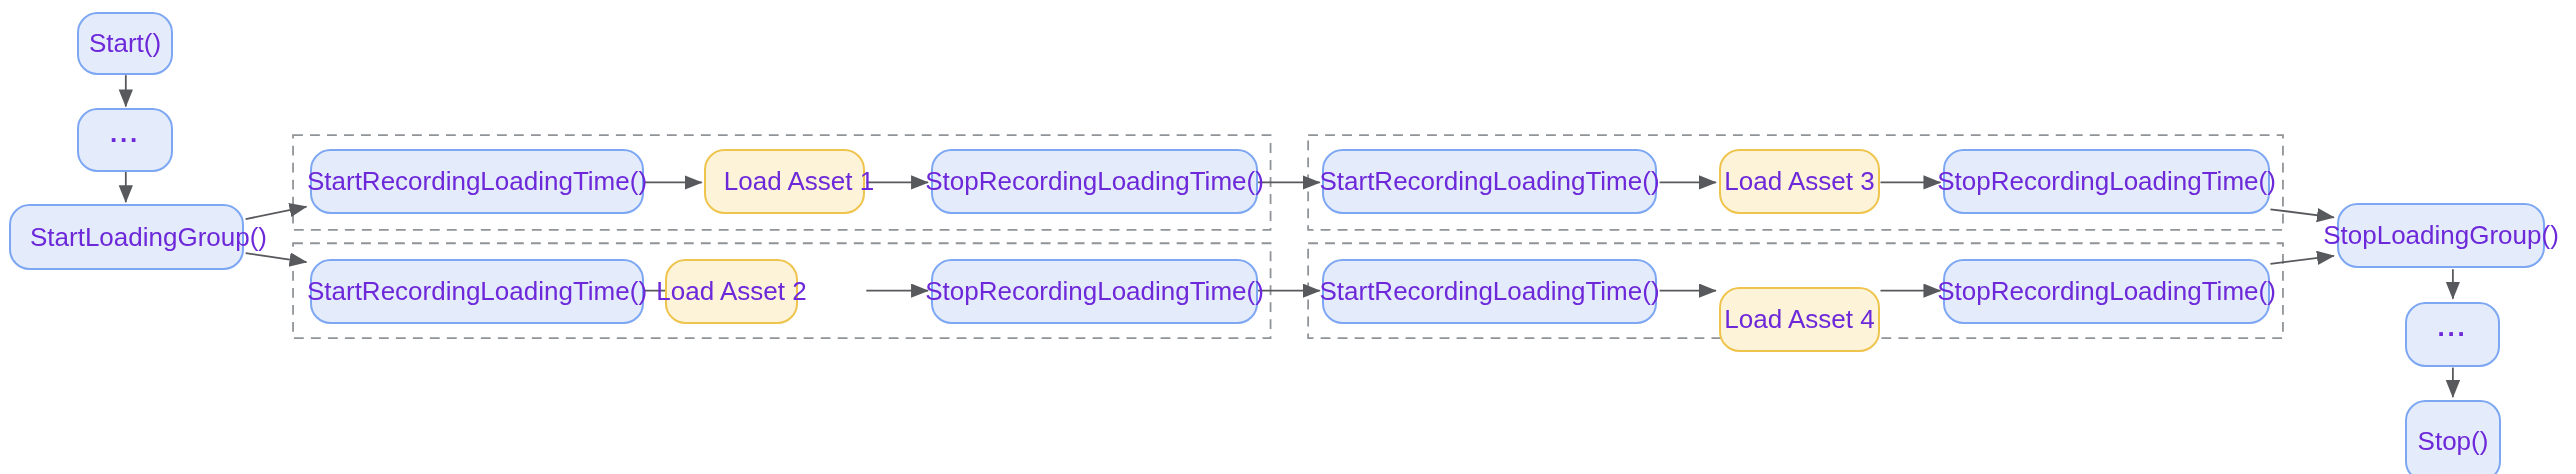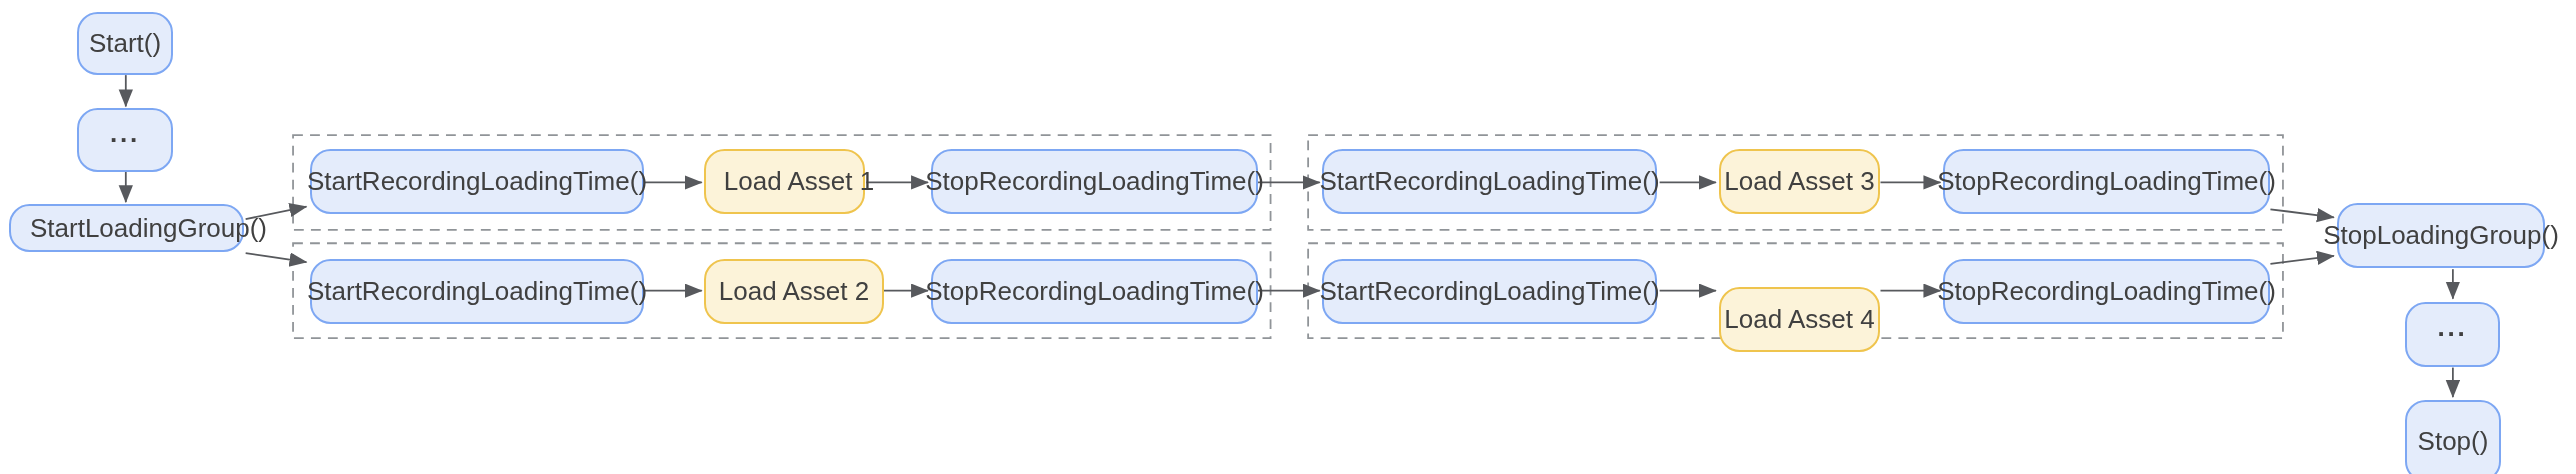--- a/index.html
+++ b/index.html
@@ -19,21 +19,21 @@
     top: 0;
   }
   .node {
     position: absolute;
     display: flex;
     align-items: center;
     justify-content: center;
     border-radius: 20.6px;
     box-sizing: border-box;
     font-size: 26px;
-    color: #404040;
+    color: #6d28d9;
     white-space: nowrap;
   }
   .node.blue {
     background: #e4ecfb;
     border: 2.7px solid #7da7f3;
   }
   .node.yellow {
     background: #fcf3d9;
     border: 2.7px solid #efc44d;
   }
@@ -75,36 +75,36 @@
       <line x1="2538" y1="295" x2="2609" y2="286" stroke="#57595d" stroke-width="2" marker-end="url(#arrowhead)"></line>
       <line x1="2742" y1="301" x2="2742" y2="334" stroke="#57595d" stroke-width="2" marker-end="url(#arrowhead)"></line>
       <line x1="2742" y1="411" x2="2742" y2="444" stroke="#57595d" stroke-width="2" marker-end="url(#arrowhead)"></line>
     </svg>
     <div class="node blue" style="left: 77px; top: 11.6px; width: 96px; height: 63px;">
       <span>Start()</span>
     </div>
     <div class="node blue ellipsis" style="left: 77px; top: 108px; width: 96px; height: 64px;">
       <span>...</span>
     </div>
-    <div class="node blue" style="left: 9px; top: 204px; width: 235px; height: 48px; padding-left: 44px;">
+    <div class="node blue" style="left: 9px; top: 204px; width: 235px; height: 66px; padding-left: 44px;">
       <span>StartLoadingGroup()</span>
     </div>
     <div class="node blue" style="left: 310px; top: 149px; width: 334px; height: 65px;">
       <span>StartRecordingLoadingTime()</span>
     </div>
     <div class="node yellow" style="left: 704px; top: 149px; width: 161px; height: 65px; padding-left: 29px;">
       <span>Load Asset 1</span>
     </div>
     <div class="node blue" style="left: 931px; top: 149px; width: 327px; height: 65px;">
       <span>StopRecordingLoadingTime()</span>
     </div>
     <div class="node blue" style="left: 310px; top: 259px; width: 334px; height: 65px;">
       <span>StartRecordingLoadingTime()</span>
     </div>
-    <div class="node yellow" style="left: 704px; top: 259px; width: 180px; height: 65px; justify-content: center;">
+    <div class="node yellow" style="left: 665px; top: 259px; width: 133px; height: 65px; justify-content: center;">
       <span>Load Asset 2</span>
     </div>
     <div class="node blue" style="left: 931px; top: 259px; width: 327px; height: 65px;">
       <span>StopRecordingLoadingTime()</span>
     </div>
     <div class="node blue" style="left: 1322px; top: 149px; width: 335px; height: 65px;">
       <span>StartRecordingLoadingTime()</span>
     </div>
     <div class="node yellow" style="left: 1719px; top: 149px; width: 161px; height: 65px;">
       <span>Load Asset 3</span>

